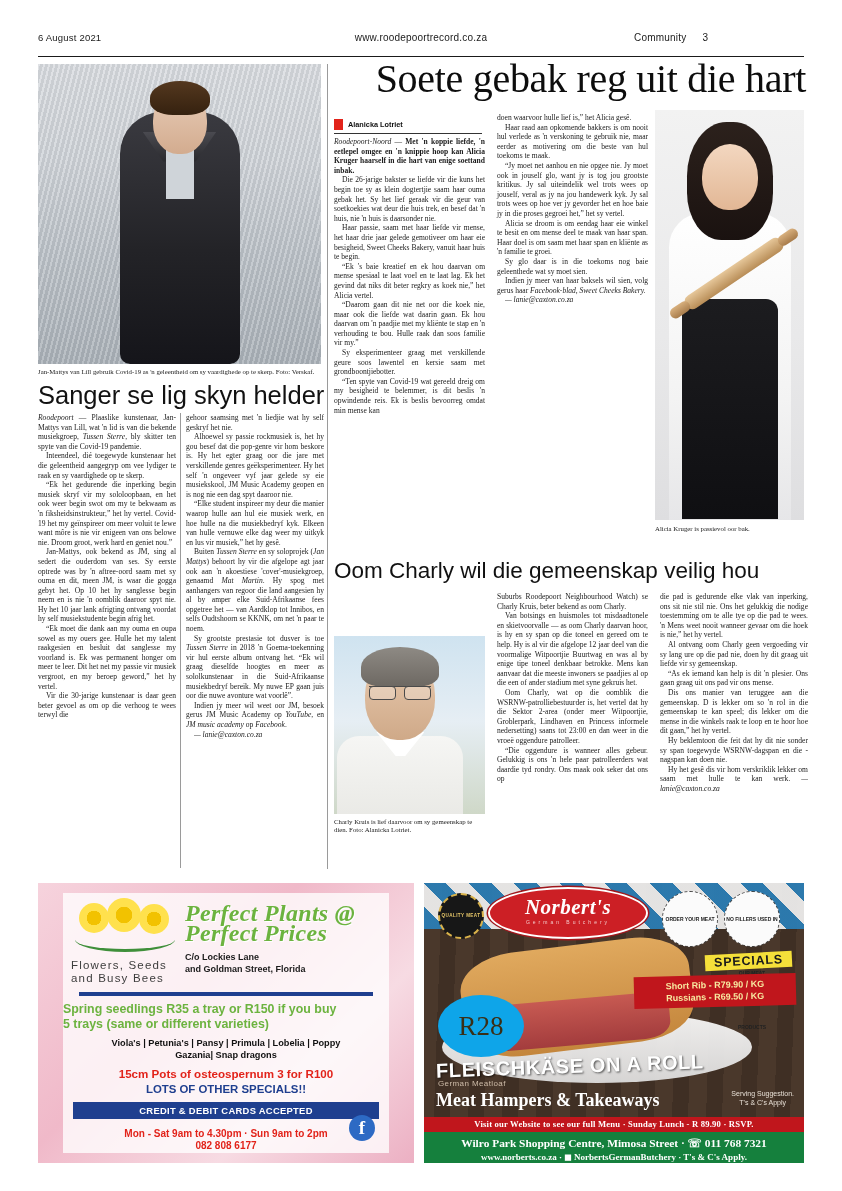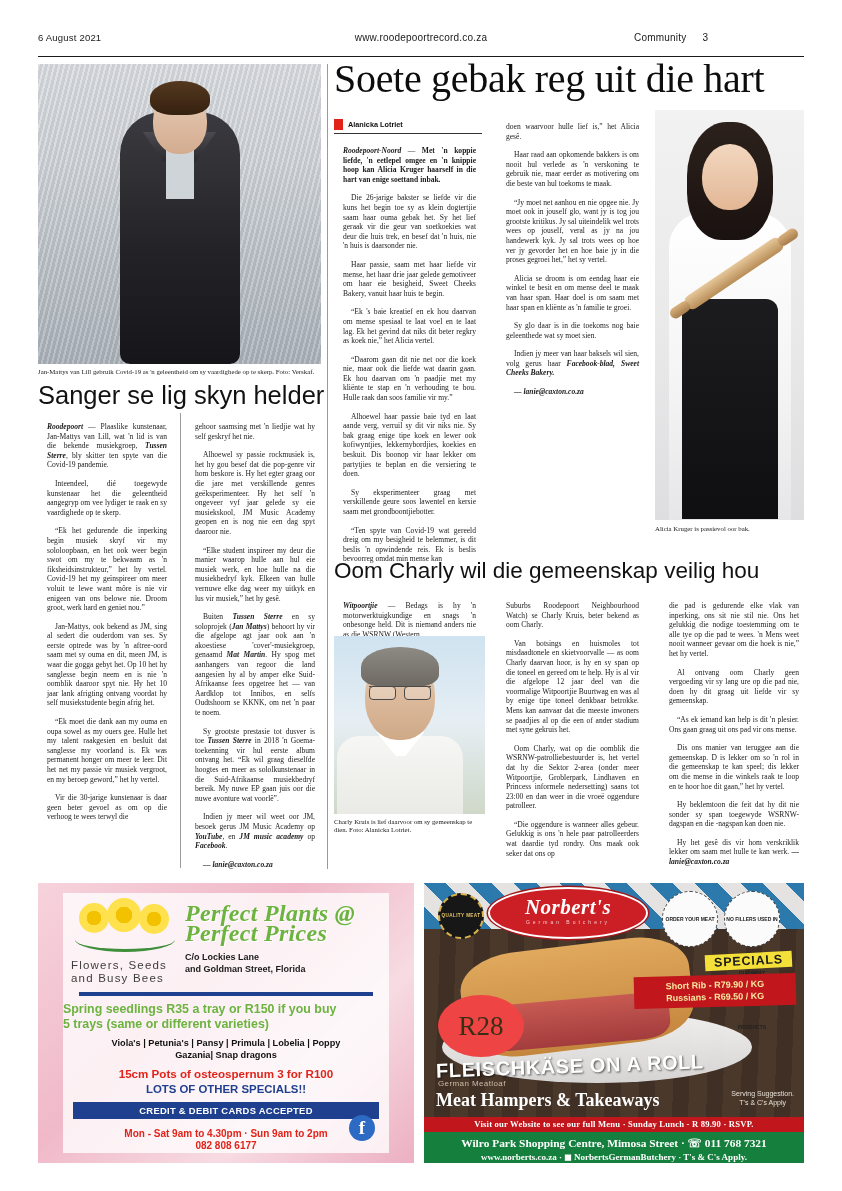--- a/index.html
+++ b/index.html
@@ -12,23 +12,23 @@
   .masthead .url{flex:1;text-align:center;font-size:10px;}
   .masthead .right{width:170px;text-align:right;display:flex;justify-content:flex-start;gap:16px;}
   .masthead .section{font-size:10px;}
   .masthead .pageno{font-size:10px;}
   .rule-top{position:absolute;left:38px;top:56px;width:766px;height:1.3px;background:#1a1a1a;}
 
   
   .hl-serif{font-family:"Liberation Serif",serif;font-weight:400;color:#0d0d0d;line-height:.96;}
   .hl-sans{font-family:"Liberation Sans",sans-serif;font-weight:400;color:#111;line-height:1.0;}
   .body-col{font-family:"Liberation Serif",serif;font-size:7.55px;line-height:9.6px;text-align:justify;color:#1a1a1a;}
-  .body-col p{margin:9px;text-indent:8px;}
+  .body-col p{margin:0;text-indent:8px;}
   .body-col p.noind{text-indent:0;}
-  .body-col i{font-style:italic;font-weight:bold;}
+  .body-col i{font-style:italic;}
   .body-col b{font-weight:700;}
   .caption{font-family:"Liberation Serif",serif;font-size:6.8px;line-height:8.4px;color:#222;}
 
   
   .photo{position:absolute;overflow:hidden;background:#ccc;}
   #lead-photo{left:38px;top:64px;width:283px;height:300px;}
   .pg1{position:absolute;inset:0;background:
      linear-gradient(#d9dce0 0%, #cfd3d8 32%, #bcc2c8 62%, #a9b0b7 100%);}
   .pg1::after{content:"";position:absolute;inset:0;
      background:repeating-linear-gradient(104deg, rgba(255,255,255,.18) 0 2px, rgba(90,95,100,.10) 2px 5px);}
@@ -44,21 +44,21 @@
 
   #lead-caption{position:absolute;left:38px;top:368px;width:283px;}
 
   
   #head-sanger{position:absolute;left:38px;top:383px;width:290px;font-size:25.5px;}
   #sanger-col1{position:absolute;left:38px;top:413px;width:138px;}
   #sanger-col2{position:absolute;left:186px;top:413px;width:138px;}
   .vrule{position:absolute;background:#9a9a9a;width:.8px;}
 
   
-  #head-soete{position:absolute;left:334px;top:60px;width:472px;font-size:40px;letter-spacing:-.3px;}
+  #head-soete{position:absolute;left:334px;top:60px;width:472px;font-size:40px;letter-spacing:-.3px;text-align:right;}
   .byline{position:absolute;display:flex;align-items:center;gap:5px;}
   .byline .sq{width:9px;height:11px;background:#e2231a;display:block;}
   .byline .nm{font-family:"Liberation Sans",sans-serif;font-weight:700;font-size:7.3px;color:#111;}
   .byline .ln{position:absolute;left:0;bottom:-4px;height:.8px;background:#333;}
   #byline-alanicka{left:334px;top:119px;width:148px;}
   #byline-alanicka .ln{width:148px;}
 
   #soete-col1{position:absolute;left:334px;top:137px;width:151px;}
   #soete-col2{position:absolute;left:497px;top:113px;width:151px;}
 
@@ -134,21 +134,21 @@
   .nb-logo small{display:block;text-align:center;color:#f3c9c9;font-family:"Liberation Sans",sans-serif;font-size:5px;letter-spacing:3px;margin-top:-6px;}
   .nb-rosette{position:absolute;left:14px;top:10px;width:42px;height:42px;border-radius:50%;background:#171717;border:2px dashed #d9b24a;}
   .nb-rosette b{display:block;text-align:center;color:#e8c86a;font-family:"Liberation Sans",sans-serif;font-size:4.6px;line-height:42px;letter-spacing:.4px;}
   .nb-badge{position:absolute;top:8px;width:54px;height:54px;border-radius:50%;background:#fbfbfb;border:1.4px dashed #444;}
   .nb-badge.b1{left:238px;}
   .nb-badge.b2{left:300px;}
   .nb-badge span{display:block;text-align:center;font-family:"Liberation Sans",sans-serif;font-weight:700;font-size:5px;line-height:54px;color:#222;}
   .nb-roll{position:absolute;left:38px;top:62px;width:230px;height:104px;border-radius:56px/34px;background:linear-gradient(#e0a95e,#c4863c);transform:rotate(-7deg);}
   .nb-meat{position:absolute;left:56px;top:116px;width:190px;height:46px;border-radius:26px/16px;background:linear-gradient(#c75a52,#a33c3d);transform:rotate(-5deg);}
   .nb-plate{position:absolute;left:18px;top:128px;width:310px;height:72px;border-radius:50%;background:linear-gradient(#ffffff,#e2e2e2);opacity:.92;}
-  .nb-r28{position:absolute;left:14px;top:112px;width:86px;height:62px;border-radius:50%;background:#ef4444;}
+  .nb-r28{position:absolute;left:14px;top:112px;width:86px;height:62px;border-radius:50%;background:#0ea5e9;}
   .nb-r28 span{display:block;text-align:center;font-family:"Liberation Serif",serif;font-size:27px;line-height:62px;color:#3a2f16;}
   .nb-specials{position:absolute;right:12px;top:70px;background:#f5e03a;color:#1b1b1b;font-family:"Liberation Sans",sans-serif;font-weight:700;font-size:12.5px;letter-spacing:.8px;padding:1px 9px;transform:rotate(-3deg);}
   .nb-spbox{position:absolute;right:8px;top:92px;width:150px;background:#c0161c;padding:4px 6px;transform:rotate(-1.5deg);}
   .nb-spbox div{font-family:"Liberation Sans",sans-serif;font-weight:700;font-size:9px;line-height:12px;color:#f7e9a0;text-align:center;}
   .nb-fleisch{position:absolute;left:12px;top:172px;font-family:"Liberation Sans",sans-serif;font-weight:700;font-size:20px;color:#fff;letter-spacing:.6px;transform:rotate(-2deg);text-shadow:1px 1px 2px rgba(0,0,0,.6);}
   .nb-german{position:absolute;left:14px;top:196px;font-family:"Liberation Sans",sans-serif;font-size:8px;color:#cdbba8;letter-spacing:.4px;}
   .nb-hamper{position:absolute;left:12px;top:207px;font-family:"Liberation Serif",serif;font-weight:700;font-size:18px;color:#fff;}
   .nb-serv{position:absolute;right:10px;top:206px;text-align:center;font-family:"Liberation Sans",sans-serif;font-size:7px;line-height:9px;color:#e6ded4;}
   .nb-redbar{position:absolute;left:0;right:0;top:234px;height:15px;background:#c0161c;}
   .nb-redbar span{display:block;text-align:center;color:#fff;font-family:"Liberation Serif",serif;font-weight:700;font-size:8.6px;line-height:15px;letter-spacing:.2px;}
@@ -207,21 +207,20 @@
     <span class="sq"></span>
     <span class="nm">Alanicka Lotriet</span>
     <span class="ln"></span>
   </div>
   <div class="body-col" id="soete-col1">
       <p class="noind"><i>Roodepoort-Noord</i> — <b>Met 'n koppie liefde, 'n eetlepel omgee en 'n knippie hoop kan Alicia Kruger haarself in die hart van enige soettand inbak.</b></p>
       <p class="">Die 26-jarige bakster se liefde vir die kuns het begin toe sy as klein dogtertjie saam haar ouma gebak het. Sy het lief geraak vir die geur van soetkoekies wat deur die huis trek, en besef dat 'n huis, nie 'n huis is daarsonder nie.</p>
       <p class="">Haar passie, saam met haar liefde vir mense, het haar drie jaar gelede gemotiveer om haar eie besigheid, Sweet Cheeks Bakery, vanuit haar huis te begin.</p>
       <p class="">“Ek 's baie kreatief en ek hou daarvan om mense spesiaal te laat voel en te laat lag. Ek het gevind dat niks dit beter regkry as koek nie,” het Alicia vertel.</p>
       <p class="">“Daarom gaan dit nie net oor die koek nie, maar ook die liefde wat daarin gaan. Ek hou daarvan om 'n paadjie met my kliënte te stap en 'n verhouding te bou. Hulle raak dan soos familie vir my.”</p>
-      <p class="">Alhoewel haar passie baie tyd en laat aande verg, verruil sy dit vir niks nie. Sy bak graag enige tipe koek en lewer ook kofiwyntjies, lekkernybordjies, koekies en beskuit. Dis boonop vir haar lekker om partytjies te beplan en die versiering te doen.</p>
       <p class="">Sy eksperimenteer graag met verskillende geure soos lawentel en kersie saam met grondboontjiebotter.</p>
       <p class="">“Ten spyte van Covid-19 wat gereeld dreig om my besigheid te belemmer, is dit beslis 'n opwindende reis. Ek is beslis bevoorreg omdat min mense kan</p>
     </div>
   <div class="body-col" id="soete-col2">
       <p class="noind">doen waarvoor hulle lief is,” het Alicia gesê.</p>
       <p class="">Haar raad aan opkomende bakkers is om nooit hul verlede as 'n verskoning te gebruik nie, maar eerder as motivering om die beste van hul toekoms te maak.</p>
       <p class="">“Jy moet net aanhou en nie opgee nie. Jy moet ook in jouself glo, want jy is tog jou grootste kritikus. Jy sal uiteindelik wel trots wees op jouself, veral as jy na jou handewerk kyk. Jy sal trots wees op hoe ver jy gevorder het en hoe baie jy in die proses gegroei het,” het sy vertel.</p>
       <p class="">Alicia se droom is om eendag haar eie winkel te besit en om mense deel te maak van haar span. Haar doel is om saam met haar span en kliënte as 'n familie te groei.</p>
       <p class="">Sy glo daar is in die toekoms nog baie geleenthede wat sy moet sien.</p>
       <p class="">Indien jy meer van haar baksels wil sien, volg gerus haar <i>Facebook-blad, Sweet Cheeks Bakery.</i></p>
@@ -232,23 +231,20 @@
     <div class="bg2"></div>
     <div class="b-body"></div>
     <div class="b-apron"></div>
     <div class="b-hair"></div>
     <div class="b-face"></div>
     <div class="b-pin"></div>
   </div>
   <div class="caption" id="bakery-caption">Alicia Kruger is passievol oor bak.</div>
 
   <div class="hl-sans" id="head-charly">Oom Charly wil die gemeenskap veilig hou</div>
-  <div class="body-col" id="charly-col1">
-      <p class="noind"><i>Witpoortjie</i> — Bedags is hy 'n motorwerktuigkundige en snags 'n onbesonge held. Dit is niemand anders nie as die WSRNW (Western</p>
-    </div>
   <div class="photo" id="charly-photo">
     <div class="bg3"></div>
     <div class="c-shirt"></div>
     <div class="c-collar"></div>
     <div class="c-head"></div>
     <div class="c-hair"></div>
     <div class="c-glass">
         <i></i>
         <i></i>
       </div>

